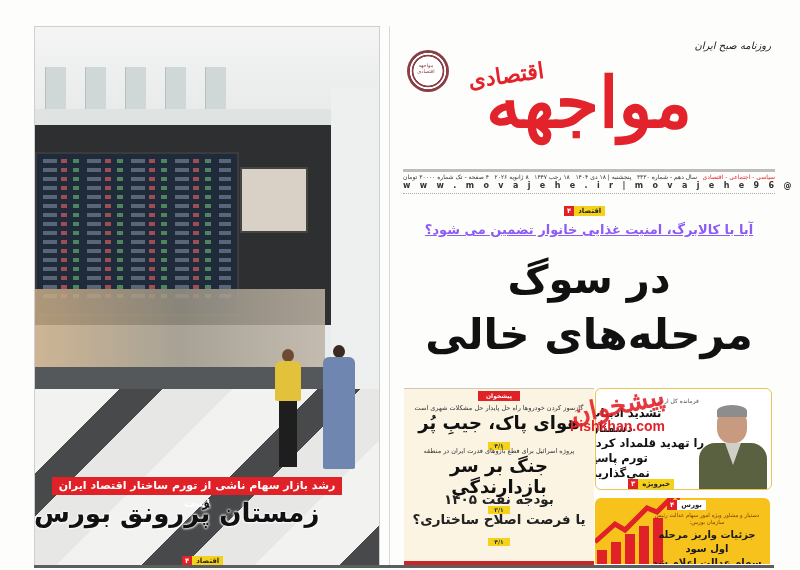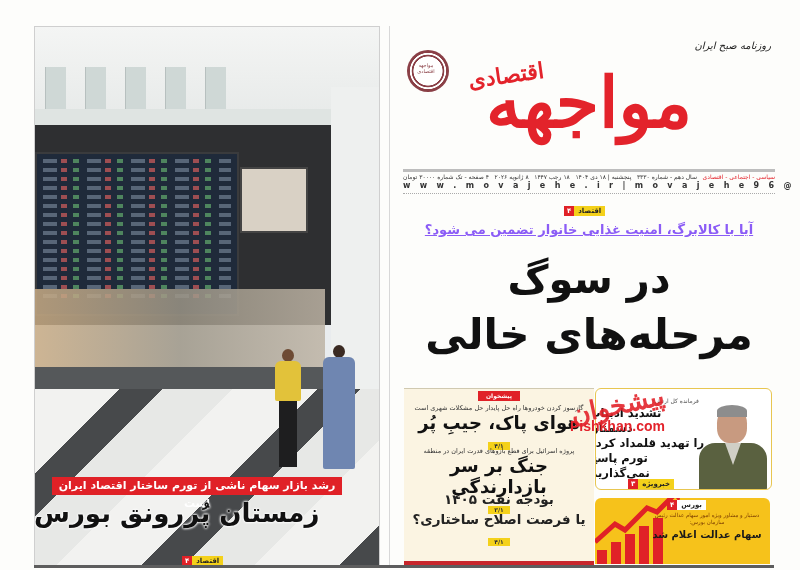--- a/index.html
+++ b/index.html
@@ -205,20 +205,21 @@
   <svg class="arrow" viewBox="0 0 92 80">
     <polyline points="4,70 24,52 34,58 56,36 66,40 84,22" fill="none" stroke="#e02127" stroke-width="5"></polyline>
     <polygon points="76,14 92,14 88,30" fill="#e02127"></polygon>
   </svg>
   <div class="tag brb-tag">
     <span class="y" style="background:#fff">بورس</span>
     <span class="r">۴</span>
   </div>
   <div class="brb-small">دستیار و مشاور ویژه امور سهام عدالت رئیس سازمان بورس:</div>
   <div class="brb-head">
+    <div>جزئیات واریز مرحله اول سود</div>
     <div>سهام عدالت اعلام شد</div>
   </div>
 </div>
 
 <div class="watermark rtl">پیشخوان</div>
 <div class="watermark2">Pishkhan.com</div>
 
 <div class="bottom-rule"></div>
 
 </body></html>

